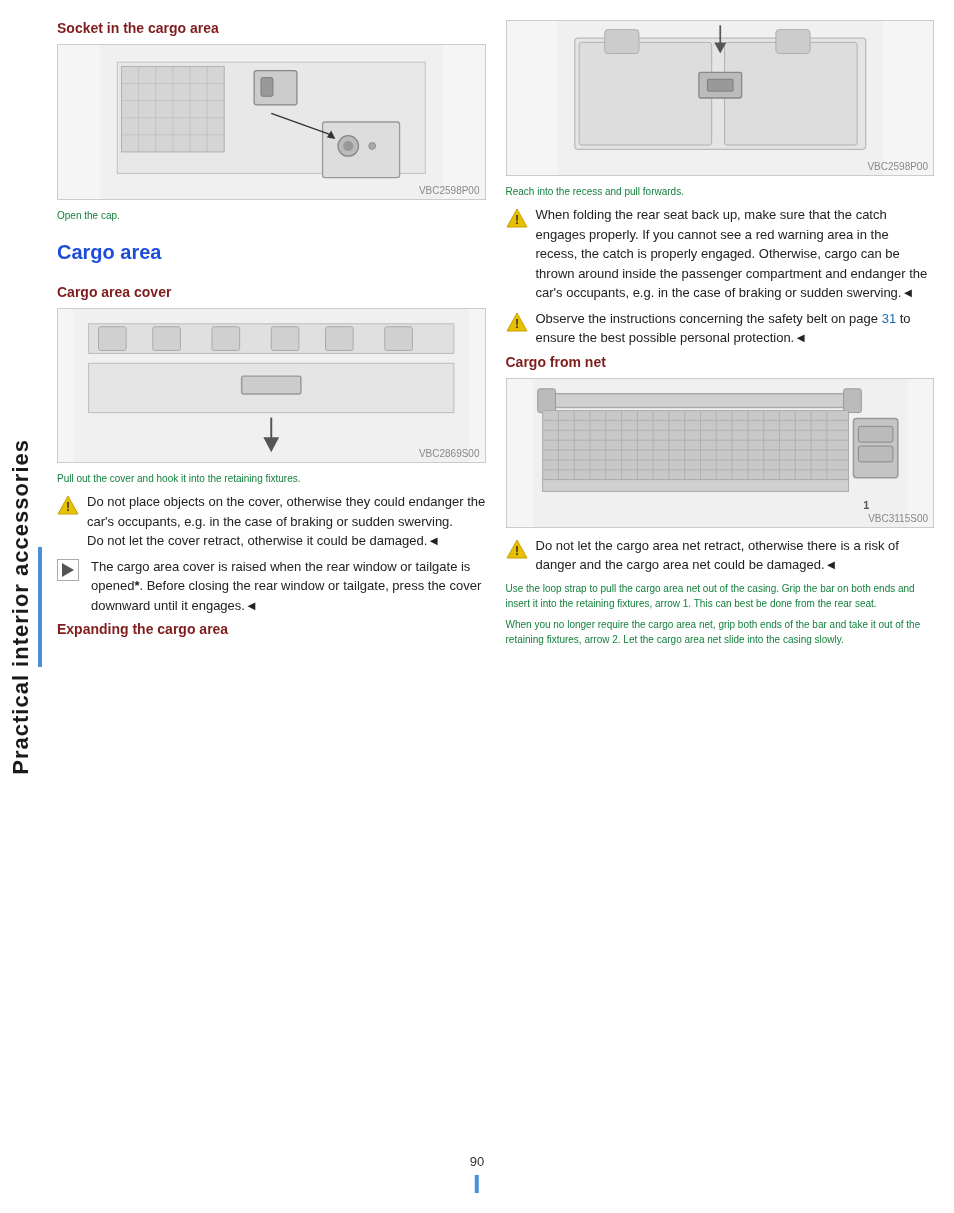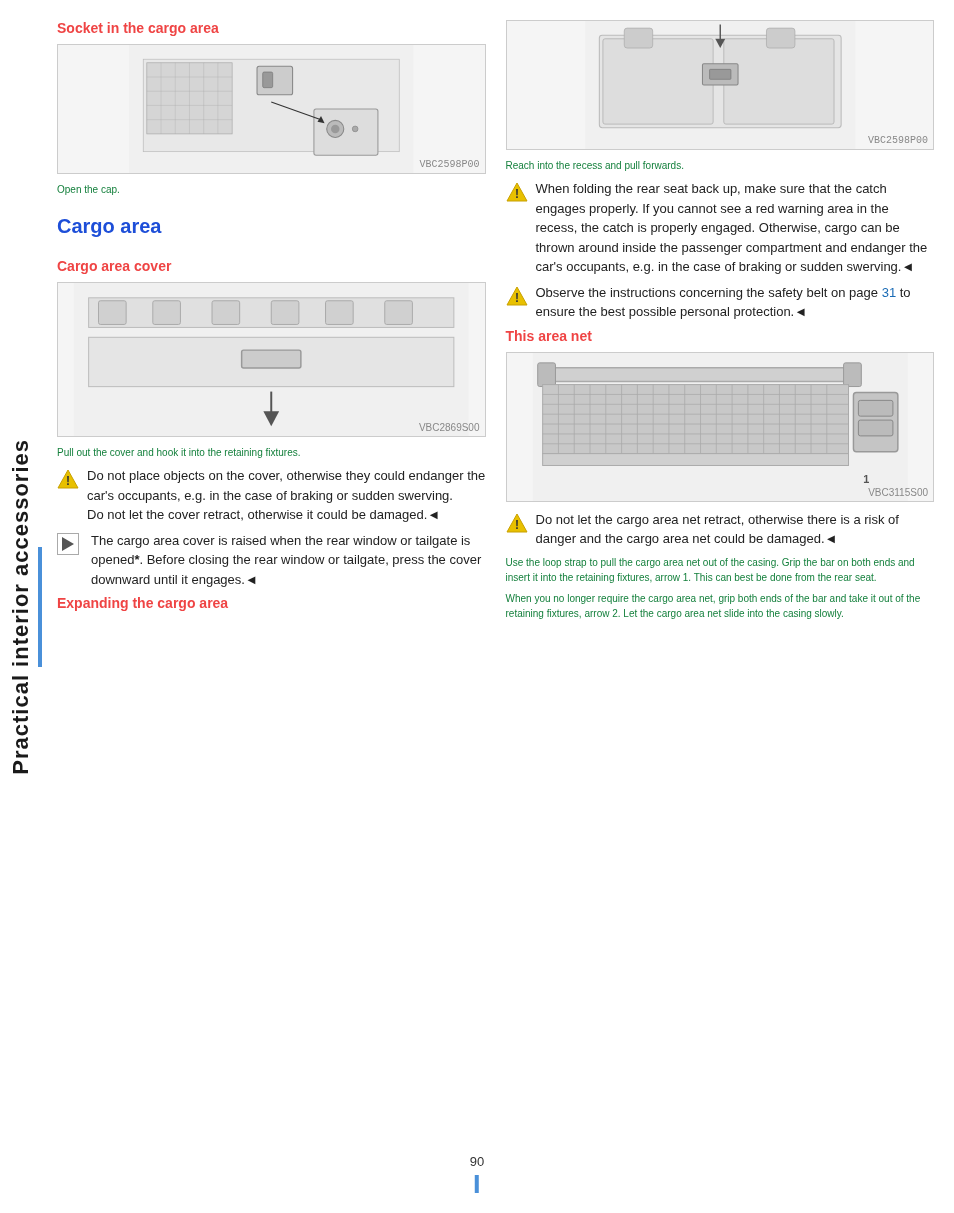--- a/index.html
+++ b/index.html
@@ -64,21 +64,21 @@
       flex: 1;
       max-width: 440px;
     }
 
     .right-col {
       flex: 1;
       max-width: 440px;
     }
 
     .section-heading {
-      color: #ef4444;
+      color: #7f1d1d;
       font-size: 14px;
       font-weight: bold;
       margin-bottom: 8px;
     }
 
     .section-heading-large {
       color: #1d4ed8;
       font-size: 20px;
       font-weight: bold;
       margin-bottom: 20px;
@@ -90,22 +90,21 @@
       background: #f5f5f5;
       margin-bottom: 8px;
       display: flex;
       align-items: center;
       justify-content: center;
       overflow: hidden;
       position: relative;
     }
 
     .diagram-box.tall {
-      height: 130px;
-      font-family: Liberation Mono, monospace;
+      height: 156px;
     }
 
     .diagram-box.medium {
       height: 155px;
     }
 
     .diagram-box.short {
       height: 150px;
     }
 
@@ -350,21 +349,21 @@
         <svg class="warning-icon" viewBox="0 0 22 22">
           <polygon points="11,2 21,20 1,20" fill="#e8c000" stroke="#c8a000" stroke-width="1"></polygon>
           <text x="11" y="17" text-anchor="middle" font-size="12" font-weight="bold" fill="#333">!</text>
         </svg>
         <span class="warning-text">
           <span>Observe the instructions concerning the safety belt on page </span><span class="link-blue">31</span><span> to ensure the best possible personal protection.◄</span>
         </span>
       </div>
 
       <div>
-        <div class="section-heading">This area net</div>
+        <div class="section-heading">Cargo from net</div>
 
         <div class="diagram-box short">
           <svg class="diagram-svg" viewBox="0 0 380 150">
             <rect x="0" y="0" width="380" height="150" fill="#f0f0f0"></rect>
 
             <rect x="10" y="15" width="310" height="14" fill="#d0d0d0" stroke="#aaa" stroke-width="1.5" rx="2"></rect>
 
             <rect x="5" y="10" width="18" height="24" fill="#bbb" stroke="#999" stroke-width="1" rx="2"></rect>
             <rect x="315" y="10" width="18" height="24" fill="#bbb" stroke="#999" stroke-width="1" rx="2"></rect>
 

